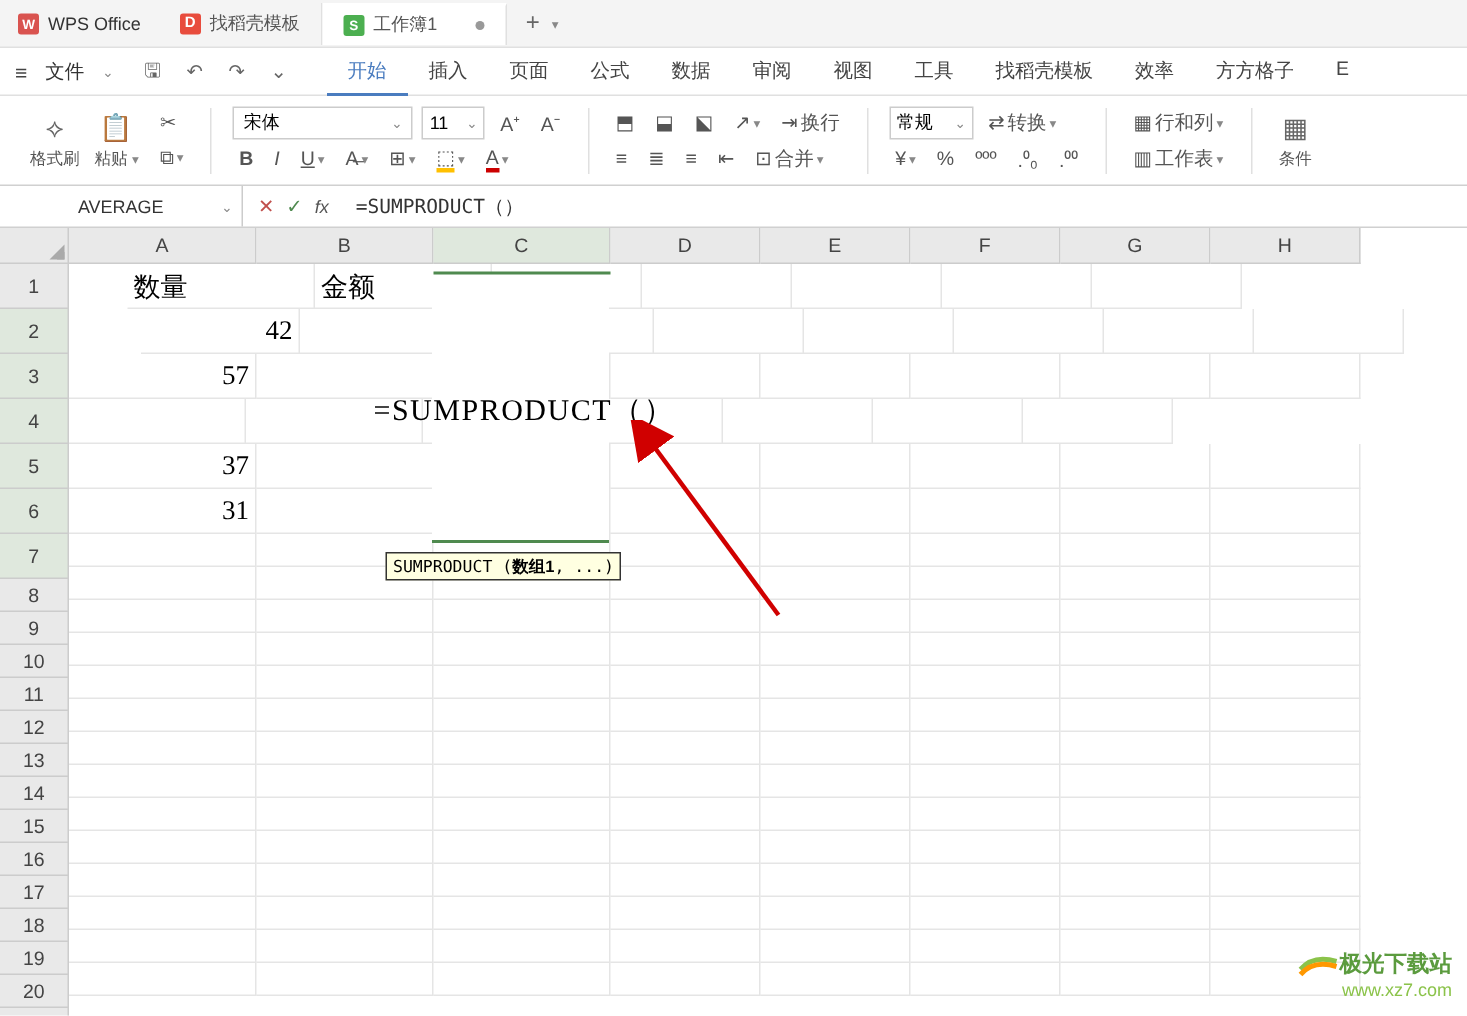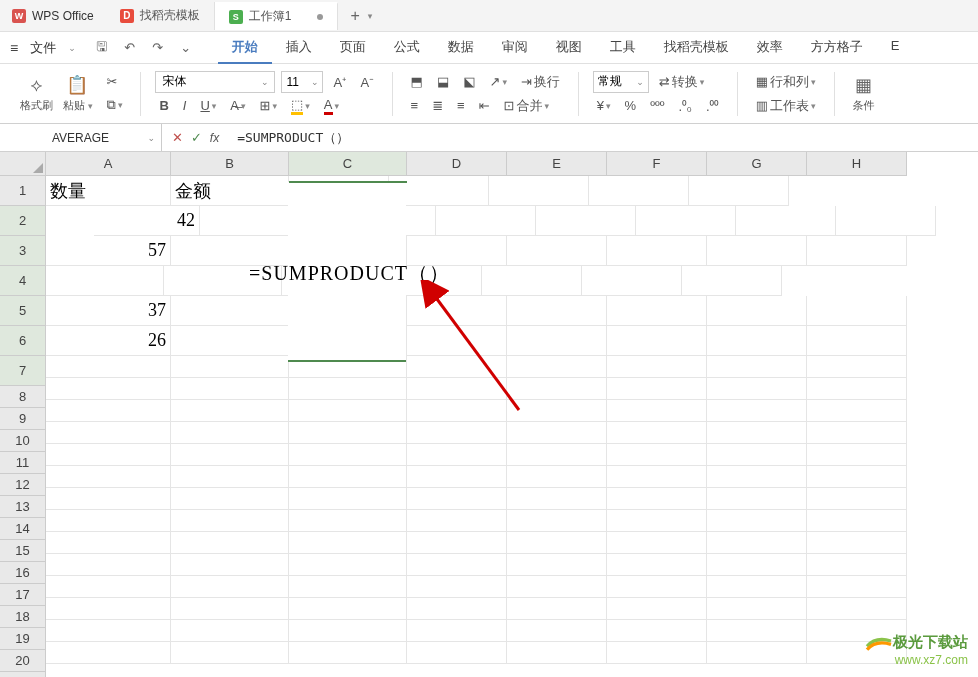--- a/index.html
+++ b/index.html
@@ -17,21 +17,21 @@
 .caret { font-size: 9px; color: #888; }
 
 .menubar { height: 32px; display: flex; align-items: center; padding: 0 10px; border-bottom: 1px solid #e0e0e0; gap: 2px; }
 .menu-left { display: flex; align-items: center; gap: 8px; }
 .hamburger { font-size: 14px; color: #444; }
 .file-menu { font-size: 13px; color: #333; padding: 0 4px; }
 .qat { display: flex; gap: 8px; margin-left: 8px; }
 .qat-btn { width: 20px; height: 20px; display: flex; align-items: center; justify-content: center; color: #666; font-size: 13px; }
 .menu-tabs { display: flex; margin-left: 20px; gap: 0; }
 .menu-tab { padding: 6px 14px; font-size: 13px; color: #444; cursor: pointer; }
-.menu-tab.active { color: #4a7cbf; border-bottom: 2px solid #4a7cbf; font-weight: bold; }
+.menu-tab.active { color: #4a7cbf; border-bottom: 2px solid #4a7cbf; }
 
 .toolbar { height: 60px; display: flex; align-items: center; padding: 4px 10px; border-bottom: 1px solid #d0d0d0; gap: 4px; }
 .tgroup { display: flex; flex-direction: column; gap: 2px; padding: 0 6px; border-right: 1px solid #e0e0e0; height: 100%; justify-content: center; }
 .tgroup.row { flex-direction: row; align-items: center; }
 .tbtn-big { display: flex; flex-direction: column; align-items: center; gap: 2px; font-size: 11px; color: #555; padding: 2px 4px; }
 .tbtn-big .ic { font-size: 18px; color: #666; }
 .tbtn-sm { font-size: 13px; color: #555; padding: 2px 4px; display: flex; align-items: center; gap: 2px; }
 .trow { display: flex; gap: 6px; align-items: center; }
 .font-sel { width: 120px; height: 22px; border: 1px solid #ccc; font-size: 12px; padding: 0 6px; display: flex; align-items: center; justify-content: space-between; background: #fff; }
 .size-sel { width: 42px; height: 22px; border: 1px solid #ccc; font-size: 12px; padding: 0 4px; display: flex; align-items: center; justify-content: space-between; background: #fff; }
@@ -279,21 +279,21 @@
         <div class="colh" style="width: 118px;">B</div>
         <div class="colh editing" style="width: 118px;">C</div>
         <div class="colh" style="width: 100px;">D</div>
         <div class="colh" style="width: 100px;">E</div>
         <div class="colh" style="width: 100px;">F</div>
         <div class="colh" style="width: 100px;">G</div>
         <div class="colh" style="width: 100px;">H</div>
       </div>
     <div class="grid-body" id="gridbody">
         <div class="grid-row">
-          <div class="cell" style="width: 125px; height: 30px;">数量</div>
+          <div class="cell" style="width: 125px; height: 30px; margin-left: 39px;">数量</div>
           <div class="cell" style="width: 118px; height: 30px;">金额</div>
           <div class="cell" style="width: 100px; height: 30px;"></div>
           <div class="cell" style="width: 100px; height: 30px;"></div>
           <div class="cell" style="width: 100px; height: 30px;"></div>
           <div class="cell" style="width: 100px; height: 30px;"></div>
           <div class="cell" style="width: 100px; height: 30px;"></div>
         </div>
         <div class="grid-row">
           <div class="cell rj" style="width: 106px; height: 30px; margin-left: 48px;">42</div>
           <div class="cell" style="width: 118px; height: 30px;"></div>
@@ -327,21 +327,21 @@
           <div class="cell rj" style="width: 125px; height: 30px;">37</div>
           <div class="cell" style="width: 118px; height: 30px;"></div>
           <div class="cell" style="width: 118px; height: 30px;"></div>
           <div class="cell" style="width: 100px; height: 30px;"></div>
           <div class="cell" style="width: 100px; height: 30px;"></div>
           <div class="cell" style="width: 100px; height: 30px;"></div>
           <div class="cell" style="width: 100px; height: 30px;"></div>
           <div class="cell" style="width: 100px; height: 30px;"></div>
         </div>
         <div class="grid-row">
-          <div class="cell rj" style="width: 125px; height: 30px;">26</div>
+          <div class="cell rj" style="width: 125px; height: 30px;">31</div>
           <div class="cell" style="width: 118px; height: 30px;"></div>
           <div class="cell" style="width: 118px; height: 30px;"></div>
           <div class="cell" style="width: 100px; height: 30px;"></div>
           <div class="cell" style="width: 100px; height: 30px;"></div>
           <div class="cell" style="width: 100px; height: 30px;"></div>
           <div class="cell" style="width: 100px; height: 30px;"></div>
           <div class="cell" style="width: 100px; height: 30px;"></div>
         </div>
         <div class="grid-row">
           <div class="cell" style="width: 125px; height: 22px;"></div>
@@ -479,20 +479,21 @@
           <div class="cell" style="width: 118px; height: 22px;"></div>
           <div class="cell" style="width: 100px; height: 22px;"></div>
           <div class="cell" style="width: 100px; height: 22px;"></div>
           <div class="cell" style="width: 100px; height: 22px;"></div>
           <div class="cell" style="width: 100px; height: 22px;"></div>
           <div class="cell" style="width: 100px; height: 22px;"></div>
         </div>
       </div>
     <div class="active-cell" id="activecell" style="left: 242px; top: 30px; width: 118px; height: 180px; border-top: none; border-right: none; border-bottom: 2px solid rgb(79, 138, 79); border-left: none; border-image: initial;"></div>
     <div class="formula-overlay" id="formula-ov" style="left: 203px; top: 108px;">=SUMPRODUCT（）</div>
+    <div class="tooltip-hint" id="hint" style="left: 211px; top: 216px;">SUMPRODUCT (<b>数组1</b>, ...)</div>
     <svg class="arrow" id="arrow" width="120" height="140" style="left: 373px; top: 128px;">
       <defs>
           <marker id="ah" markerWidth="10" markerHeight="10" refX="2" refY="5" orient="auto">
             <path d="M0,0 L10,5 L0,10 Z" fill="#d00000"></path>
           </marker>
         </defs>
       <line x1="100" y1="130" x2="15" y2="15" stroke="#d00000" stroke-width="3" marker-end="url(#ah)"></line>
     </svg>
   <div style="position: absolute; left: 243px; top: 29px; width: 118px; height: 2px; background: rgb(79, 138, 79);"></div>
     </div>

